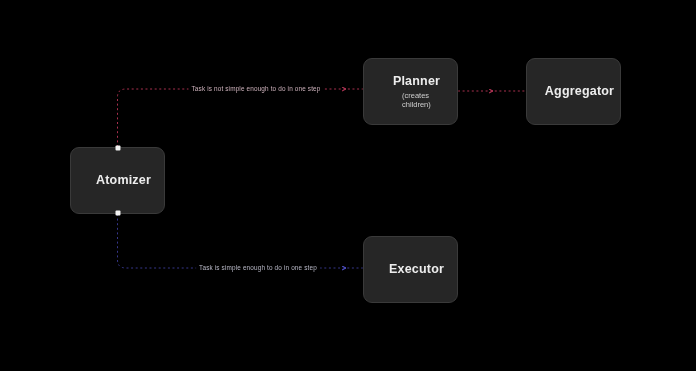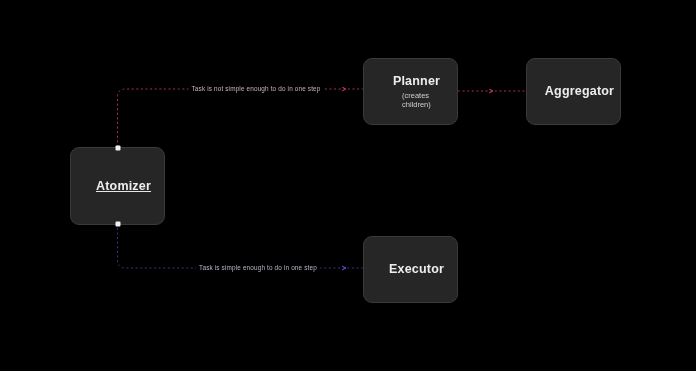--- a/index.html
+++ b/index.html
@@ -109,21 +109,21 @@
       <path d="M 458 91 L 526 91" fill="none" stroke="#a8304e" stroke-width="1" stroke-dasharray="2 2.6" stroke-linecap="butt"></path>
       <path d="M 480 91 L 492 91" fill="none" stroke="none" marker-end="url(#arrow-pink)"></path>
     </g>
 
     <g>
       <path d="M 117.5 214 L 117.5 260 Q 117.5 268 126 268 L 363 268" fill="none" stroke="#36368a" stroke-width="1" stroke-dasharray="2 2.6" stroke-linecap="butt"></path>
       <path d="M 332 268 L 345 268" fill="none" stroke="none" marker-end="url(#arrow-blue)"></path>
     </g>
   </svg>
 
-  <div class="node" id="node-atomizer" style="left:70px; top:147px; width:95px; height:78px;text-decoration:underline;">
+  <div class="node" id="node-atomizer" style="left:70px; top:147px; width:95px; height:67px;">
     <div class="handle top"></div>
     <div class="node-title">Atomizer</div>
     <div class="handle bottom"></div>
   </div>
 
   <div class="node" id="node-planner" style="left:363px; top:58px; width:95px; height:67px;">
     <div class="node-title">Planner</div>
     <div class="node-sub">(creates children)</div>
   </div>
 

